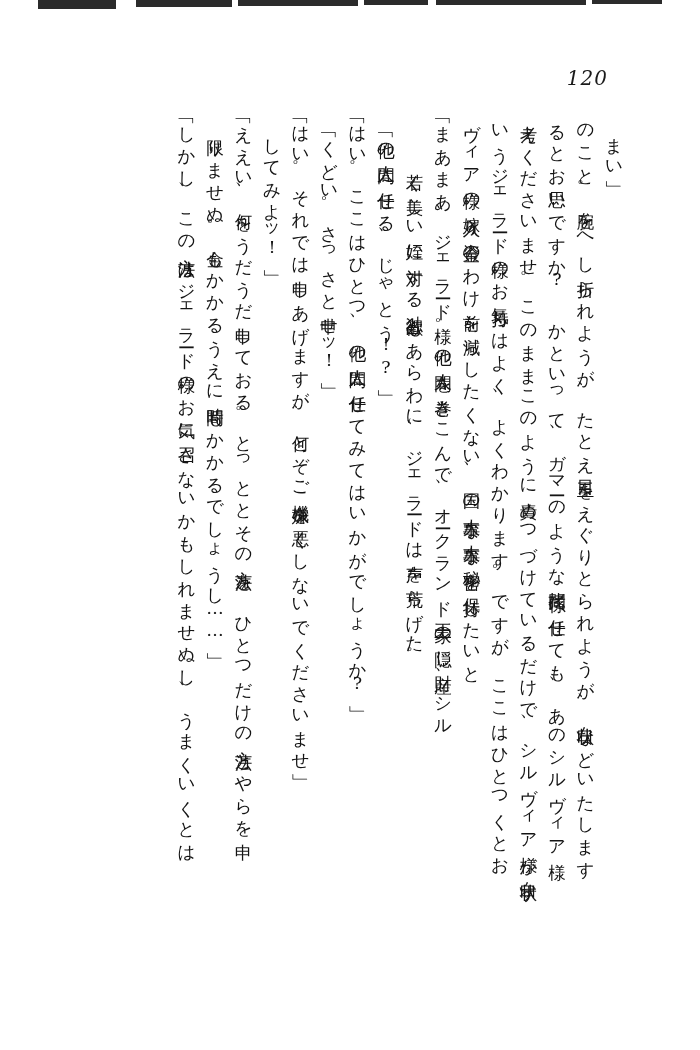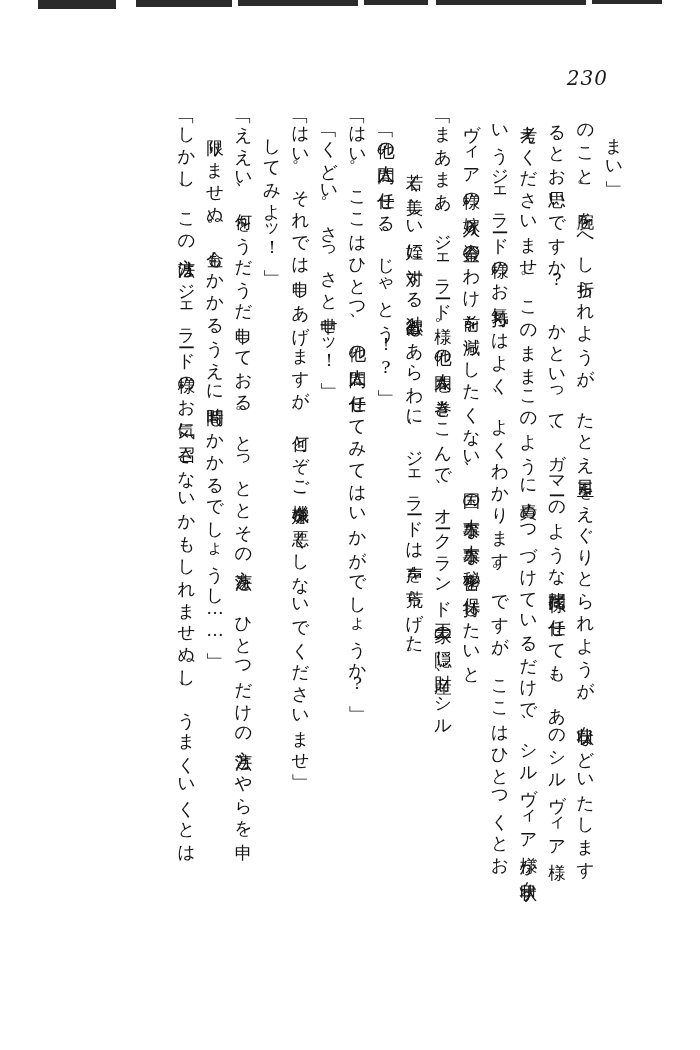--- a/index.html
+++ b/index.html
@@ -94,21 +94,21 @@
   <span class="scan-mark m1"></span>
   <span class="scan-mark m2"></span>
   <span class="scan-mark m3"></span>
   <span class="scan-mark m4"></span>
   <span class="scan-mark m5"></span>
   <span class="scan-mark m6"></span>
 </div>
 
 <div class="page">
 
-  <div class="page-number">230</div>
+  <div class="page-number">120</div>
 
   <div class="text-block">
     <div class="col i0">「しかし、この方法はジェラード様のお気に召さないかもしれませぬし、うまくいくとは</div>
     <div class="col i1">限りませぬ。金もかかるうえに時間もかかるでしょうし……」</div>
     <div class="col i0">「ええい、何をうだうだ申しておる。とっととその方法を、ひとつだけの方法とやらを申</div>
     <div class="col i1">してみよッ!」</div>
     <div class="col i0">「はい。それでは申しあげますが、何とぞご機嫌を悪くしないでくださいませ」</div>
     <div class="col i1">「くどい。さっさと申せッ!」</div>
     <div class="col i0">「はい。ここはひとつ、他の人間に任せてみてはいかがでしょうか?」</div>
     <div class="col i1">「他の人間に任せる、じゃとう!?」</div>

